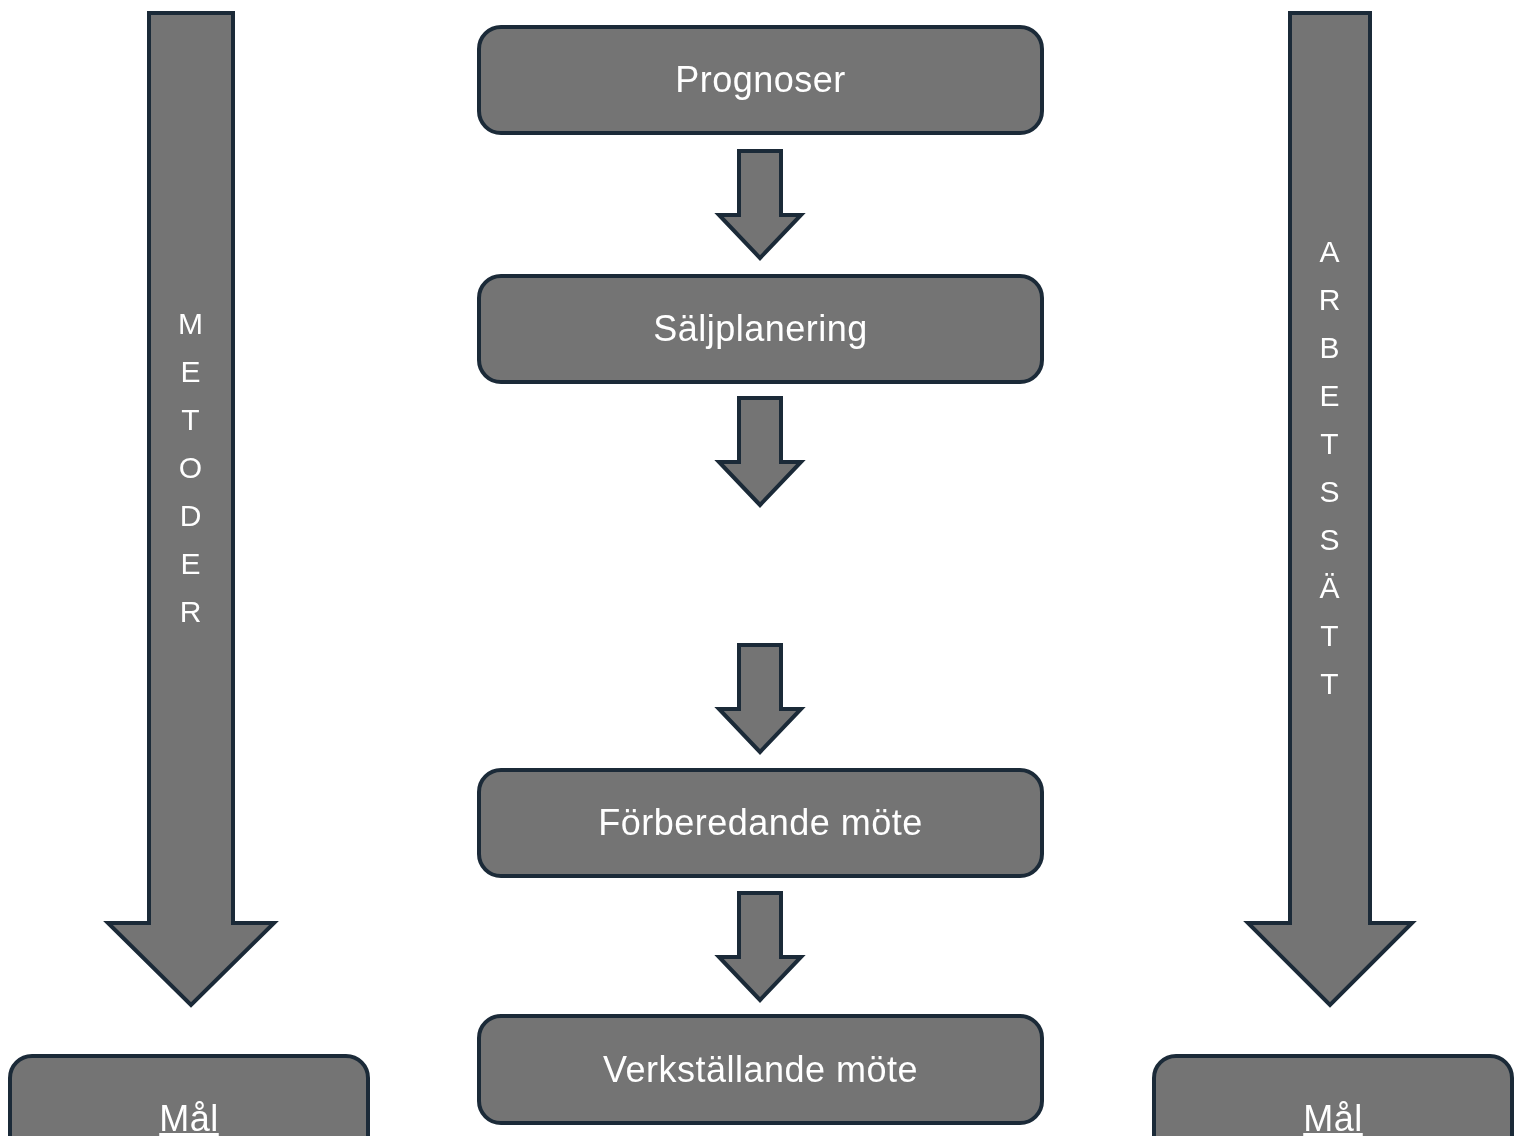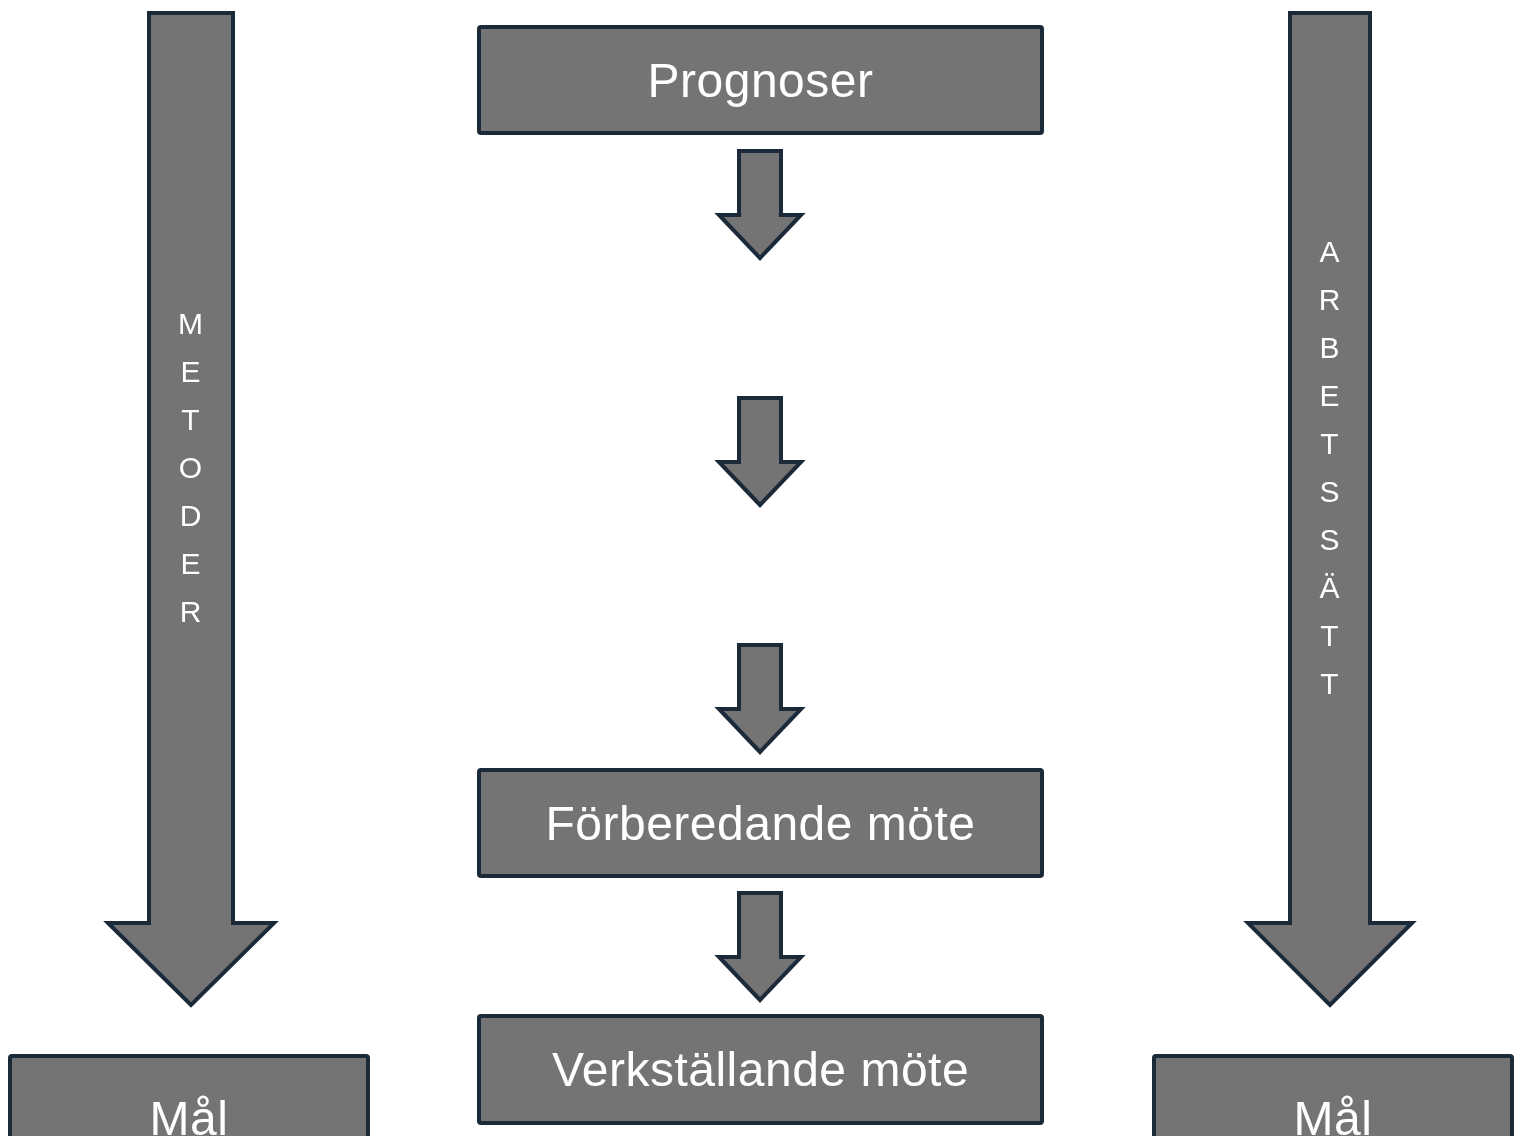--- a/index.html
+++ b/index.html
@@ -22,26 +22,26 @@
     fill: var(--shape-fill);
     stroke: var(--shape-border);
     stroke-width: 4;
     stroke-linejoin: miter;
   }
   .box {
     position: absolute;
     box-sizing: border-box;
     background: var(--shape-fill);
     border: 4px solid var(--shape-border);
-    border-radius: 4px;
+    border-radius: 24px;
     display: flex;
     align-items: center;
     justify-content: center;
     color: var(--label-text);
-    font-size: 48px;
+    font-size: 36px;
     letter-spacing: 0.5px;
     text-align: center;
   }
   .step { left: 477px; width: 567px; height: 110px; }
   .goal { width: 362px; height: 129px; top: 1054px; text-decoration: underline; }
   .goal-left  { left: 8px; }
   .goal-right { left: 1152px; }
   .vlabel {
     position: absolute;
     top: 13px;
@@ -90,20 +90,23 @@
 T
 S
 S
 Ä
 T
 T</div>
 
   <div class="box step" style="top:25px">
     <span>Prognoser</span>
   </div>
+  <div class="box step" style="top:274px">
+    <span>Säljplanering</span>
+  </div>
   <div class="box step" style="top:768px">
     <span>Förberedande möte</span>
   </div>
   <div class="box step" style="top:1014px;height:111px">
     <span>Verkställande möte</span>
   </div>
 
   <div class="box goal goal-left">
     <span>Mål</span>
   </div>

